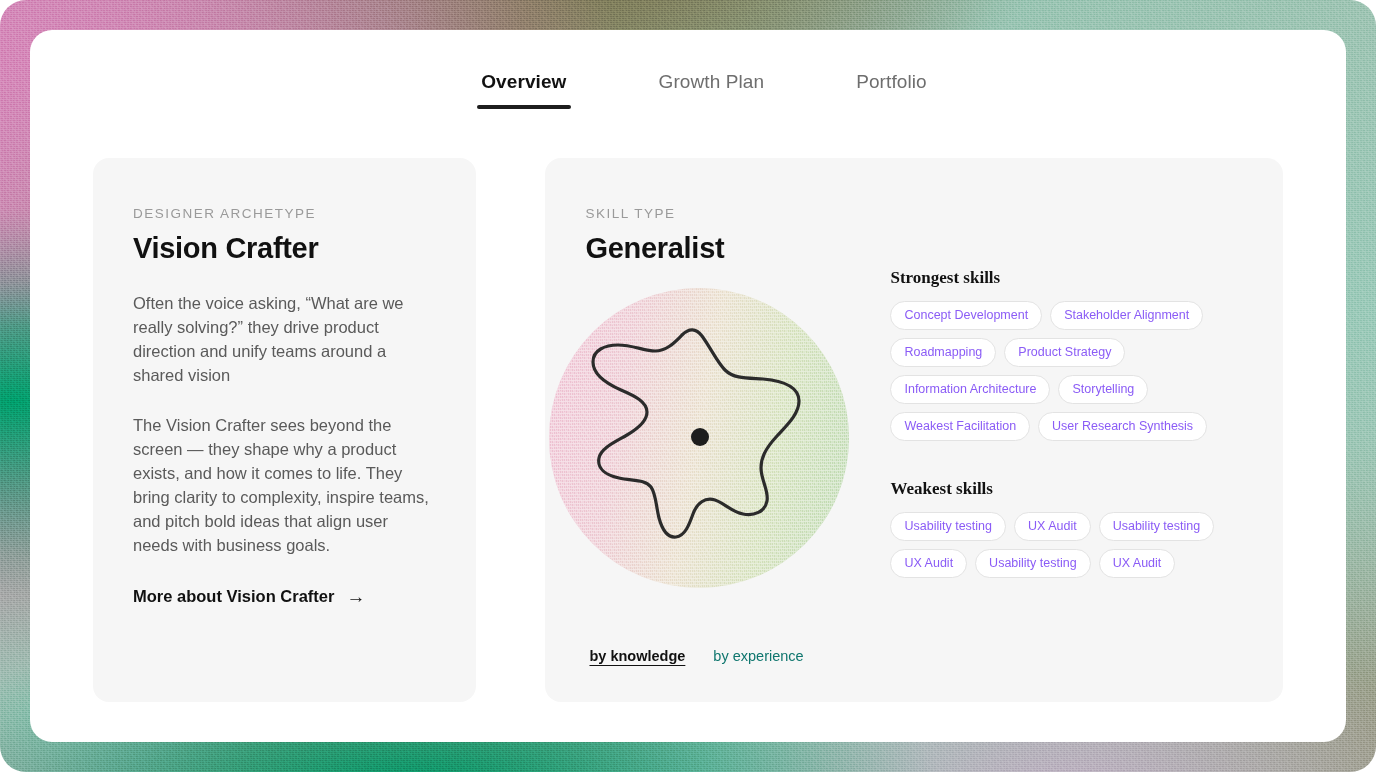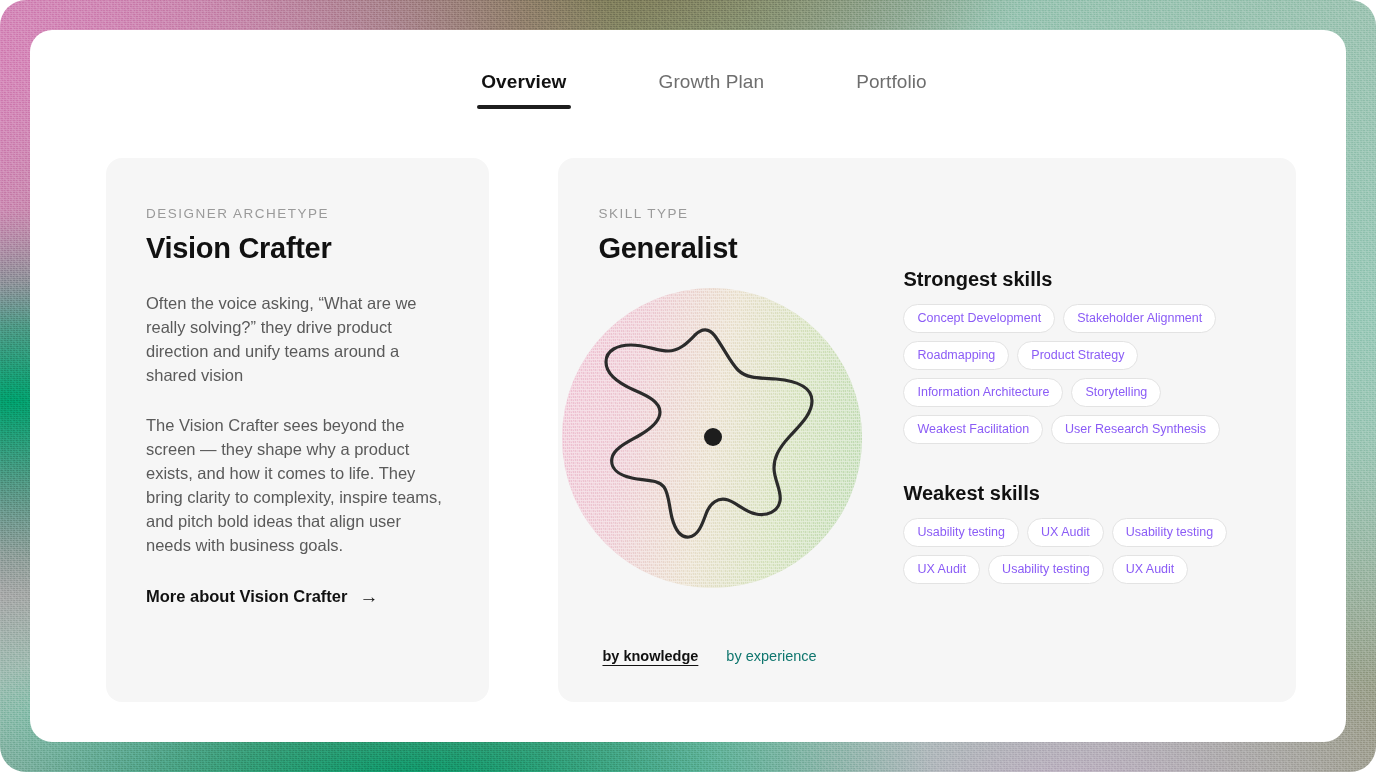--- a/index.html
+++ b/index.html
@@ -75,21 +75,21 @@
     position: absolute;
     left: 0; right: 0; bottom: 0;
     height: 4px;
     background: #1d1d1d;
     border-radius: 2px;
   }
 
   
   .cards {
     position: absolute;
-    left: 76px; top: 128px;
+    left: 63px; top: 128px;
     width: 1190px;
     display: flex;
     gap: 69px;
   }
   .card {
     background: #f6f6f6;
     border-radius: 16px;
     height: 544px;
   }
   .card-left  { width: 392px; padding: 48px 40px 0 40px; }
@@ -160,24 +160,25 @@
   }
   .blob-svg { position: absolute; inset: 0; }
 
   
   .skills {
     position: absolute;
     left: 345px; top: 110px;
     width: 330px;
   }
   .skills-title {
-    font-size: 20px;
+    font-size: 17px;
     font-weight: 700;
     color: #111111;
     margin-bottom: 13px;
+    font-family: Liberation Serif, serif;
   }
   .skills-title.second { margin-top: 38px; }
   .pills { display: flex; flex-wrap: wrap; gap: 8px; }
   .pill {
     background: #ffffff;
     border: 1px solid #e3e3e3;
     border-radius: 999px;
     padding: 6px 13px 7px 13px;
     font-size: 12.5px;
     color: #8b5cf6;

